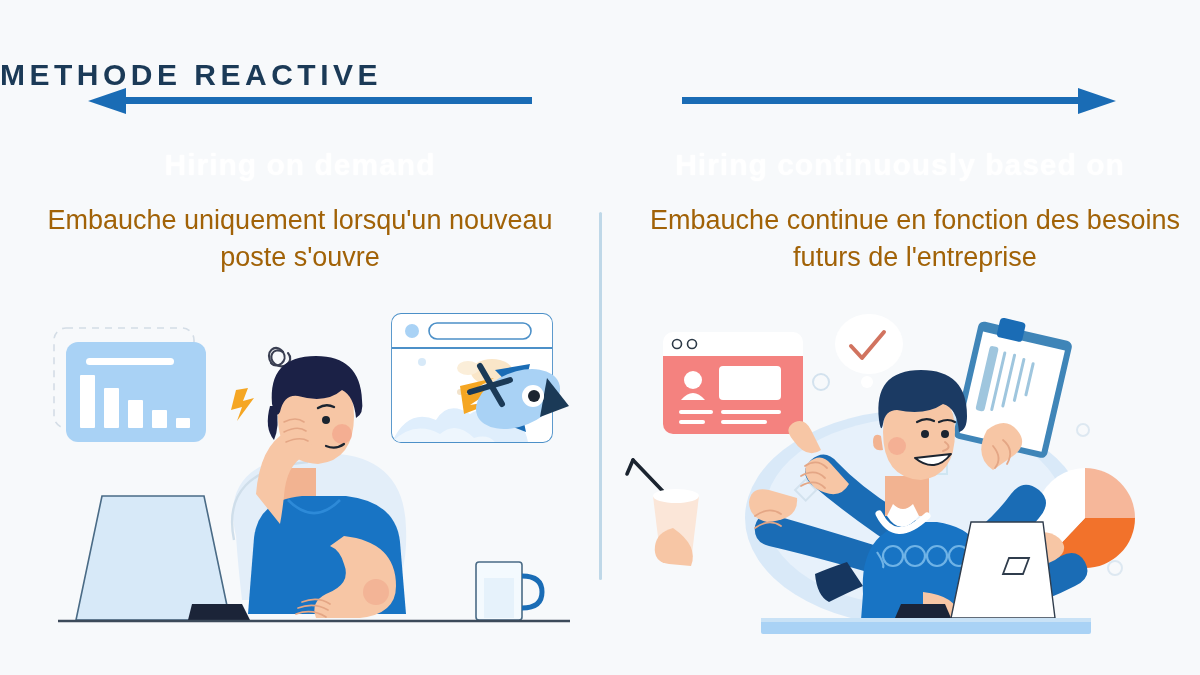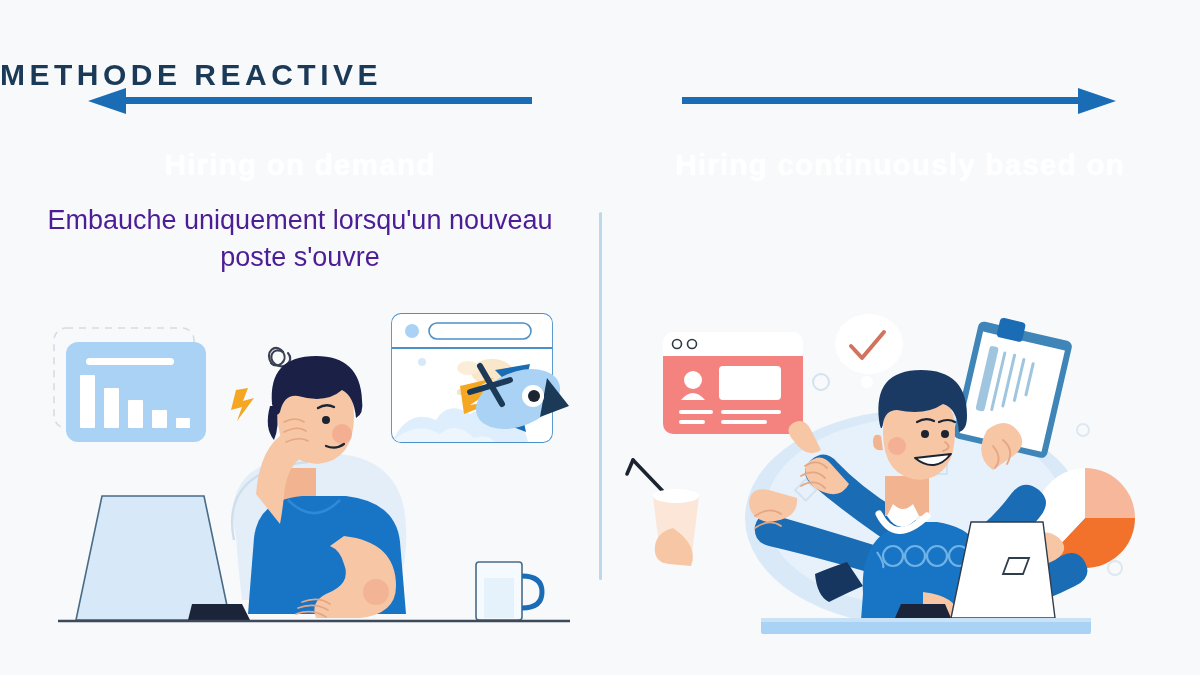--- a/index.html
+++ b/index.html
@@ -39,21 +39,21 @@
     color: #ffffff; text-align: center; white-space: nowrap;
     text-shadow: 0 0 2px rgba(255,255,255,.9);
   }
   #ghost-left  { left: 0;     width: 600px; }
   #ghost-right { left: 600px; width: 600px; }
 
   
   .body-copy {
     position: absolute; top: 202px;
     font-size: 27px; line-height: 1.38;
-    color: #4c1d95; text-align: center;
+    color: #a16207; text-align: center;
   }
   #copy-left  { left: 40px;  width: 520px; }
   #copy-right { left: 650px; width: 530px; }
 
   
   #divider {
     position: absolute; left: 599px; top: 212px;
     width: 3px; height: 368px;
     background: #bfd8e8; border-radius: 2px;
   }
@@ -202,20 +202,21 @@
 
   <div class="arrow-wrap" id="arrow-right">
     <svg viewBox="0 0 434 26" preserveAspectRatio="none">
       <rect x="0" y="9" width="402" height="7" fill="#1a6cb5"></rect>
       <path d="M434 13 L396 0 L396 26 Z" fill="#1a6cb5"></path>
     </svg>
   </div>
 
   <div class="ghost-line" id="ghost-right">Hiring continuously based on</div>
 
+  <div class="body-copy" id="copy-right">Embauche continue en fonction des besoins futurs de l'entreprise</div>
 
   <div class="illus" id="illus-right">
     <svg viewBox="0 0 570 350">
       <defs>
         <clipPath id="clipProfileCard">
           <rect x="48" y="32" width="140" height="102" rx="10"></rect>
         </clipPath>
       </defs>
 
       <ellipse cx="300" cy="218" rx="170" ry="108" fill="#d9e9f8"></ellipse>

